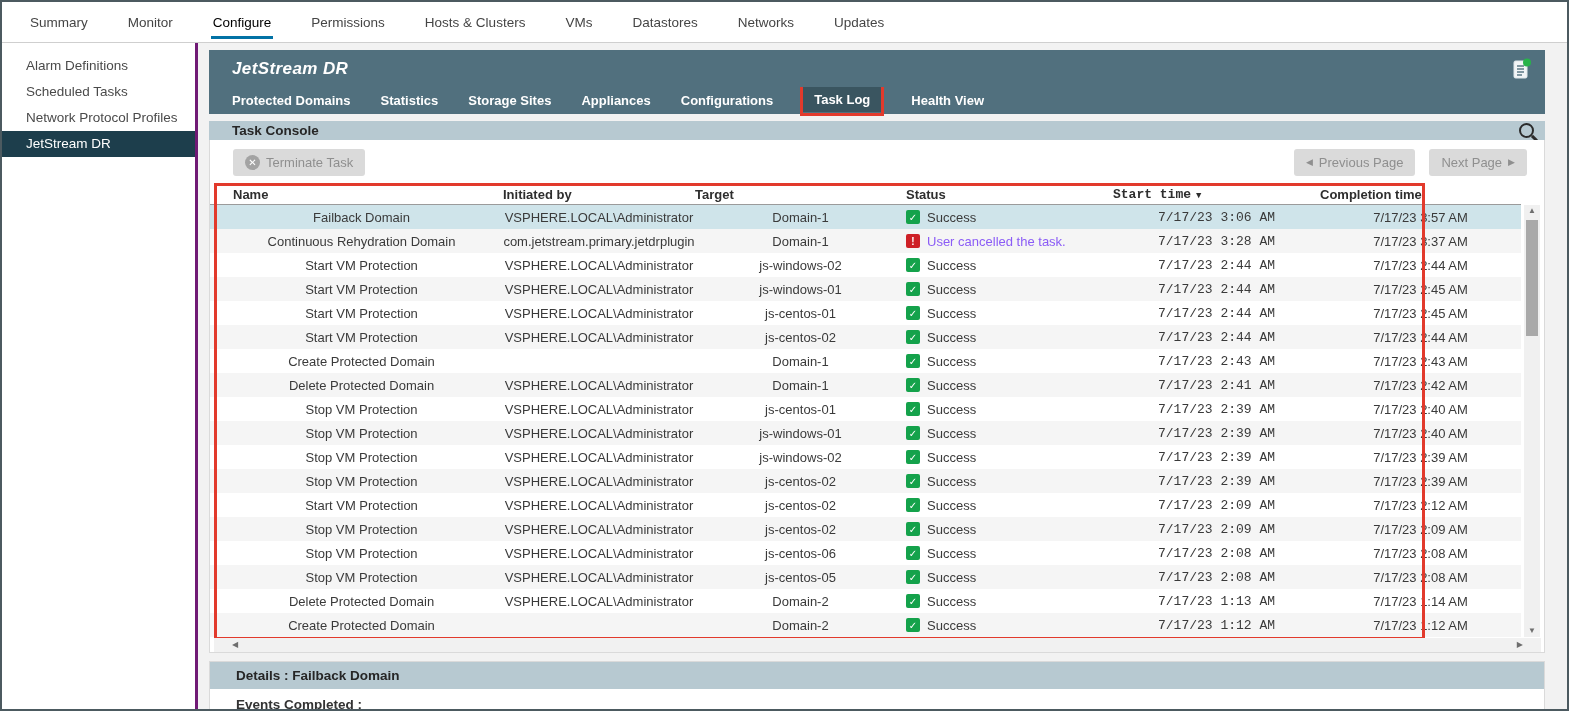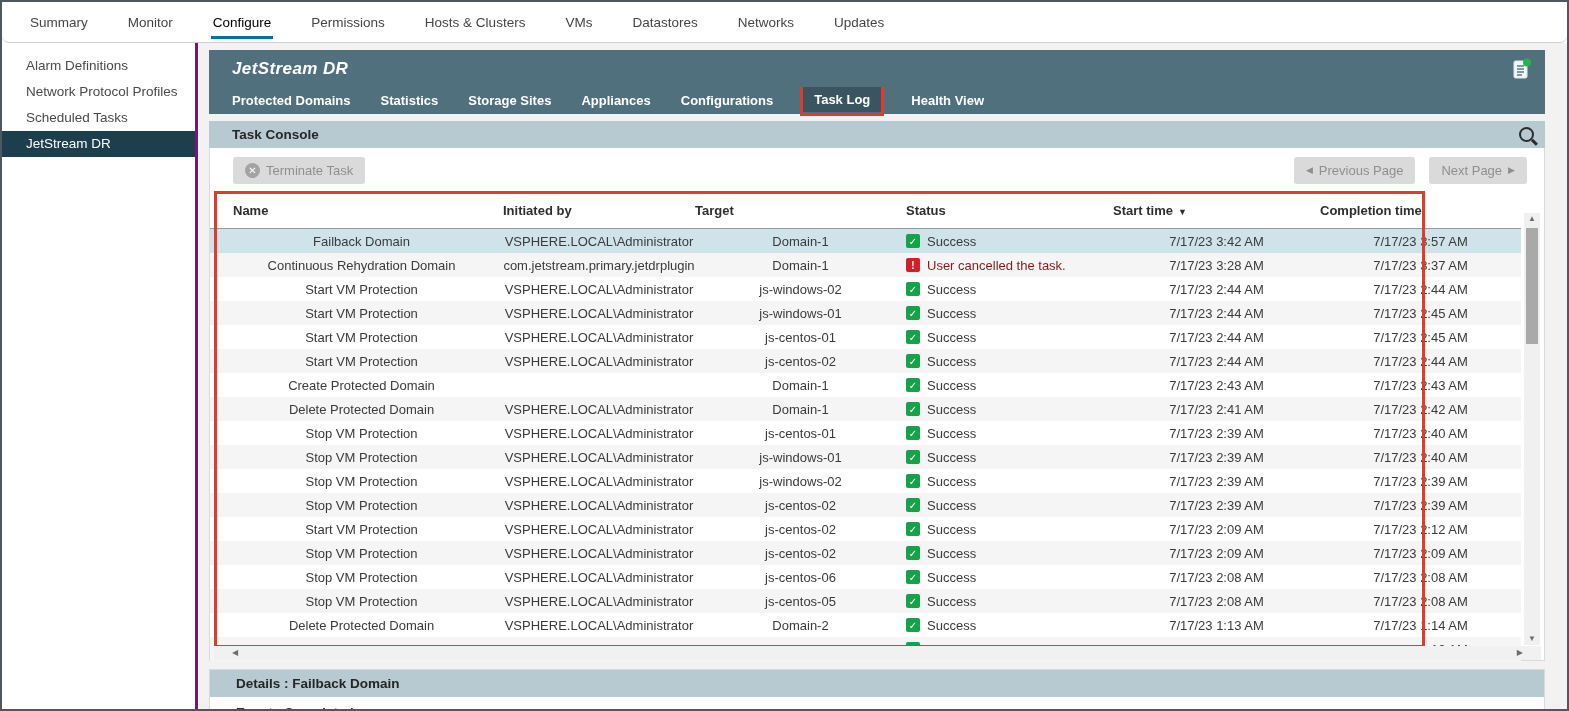--- a/index.html
+++ b/index.html
@@ -3,21 +3,21 @@
 <meta charset="utf-8">
 <style>
   * { box-sizing: border-box; margin: 0; padding: 0; }
   html,body { width:1569px; height:711px; overflow:hidden; background:#fff;
     font-family:"Liberation Sans","DejaVu Sans",sans-serif; }
   .window { width:1569px; height:711px; border:2px solid #4c5a60; overflow:hidden;
     display:flex; flex-direction:column; background:#fff; }
 
   
   .topnav { height:41px; flex:0 0 41px; display:flex; align-items:center; gap:36px;
-    padding:0 0 0 26px; border-bottom:1px solid #cfcfcf; background:#fff;border-radius:7px; }
+    padding:0 0 0 26px; border-bottom:1px solid #cfcfcf; background:#fff; }
   .navtab { font-size:13.5px; color:#454545; cursor:pointer; position:relative; padding:11px 2px; }
   .navtab.active { color:#000000; }
   .navtab.active::after { content:""; position:absolute; left:0; right:0; bottom:2px;
     height:3px; background:var(--nav-blue); }
 
   
   .split { flex:1; display:flex; min-height:0; }
   .sidebar { width:196px; flex:0 0 196px; background:#fff; border-right:3px solid #701a75; padding-top:10px; }
   .side-item { height:26px; line-height:26px; padding-left:24px; font-size:13.5px;
     color:#4a4a4a; cursor:pointer; white-space:nowrap; }
@@ -30,53 +30,53 @@
   .teal { background:var(--teal); height:64px; position:relative; color:#fff; }
   .plugin-title { font-size:17px; font-weight:bold; font-style:italic; letter-spacing:.4px;
     padding:9px 0 0 23px; }
   .ptabs { position:absolute; left:23px; bottom:6px; display:flex; align-items:flex-end; gap:30px; }
   .ptab { font-size:13px; font-weight:bold; color:#fff; cursor:pointer; white-space:nowrap; }
   .ptab.selected { background:var(--teal-dark); padding:5px 11px; }
   .red-ring { display:inline-block; border:3px solid var(--hl-red); margin:-3px -3px -8px -3px; padding:0 0 5px 0; }
   .log-icon { position:absolute; top:8px; right:13px; width:20px; height:22px; cursor:pointer; }
 
   
-  .console-bar { margin-top:7px; height:27px; background:var(--bar-blue); display:flex;
+  .console-bar { margin-top:7px; height:19px; background:var(--bar-blue); display:flex;
     align-items:center; justify-content:space-between; padding:0 11px 0 23px; }
   .console-bar .title, .details-bar .title { font-size:13.5px; font-weight:bold; color:#262626; }
   .search-icon { cursor:pointer; display:flex; }
 
   .white-card { background:#fff; border:1px solid #dadada; border-top:none; position:relative;
     height:513px; }
   .toolbar { height:44px; display:flex; align-items:center; justify-content:space-between;
     padding:0 17px 0 23px; }
   .btn { background:#dadada; color:#8f8f8f; border:none; border-radius:3px; font-size:13px;
     height:27px; padding:0 12px; display:inline-flex; align-items:center; gap:6px;
     font-family:inherit; cursor:default; }
   .pager { display:flex; gap:14px; }
   .arrow-glyph { font-size:9px; position:relative; top:0; }
 
   .tablezone { width:1311px; }
-  .thead { display:flex; height:37px; align-items:center; padding-left:23px;
+  .thead { display:flex; height:21px; align-items:center; padding-left:23px;
     border-bottom:1px solid #9b9b9b; font-size:13px; font-weight:bold; color:#2e2e2e; }
   .trow { display:flex; height:24px; align-items:center; padding-left:23px; font-size:13px;
     color:#3a3a3a; cursor:pointer;text-align:center; }
   .trow:nth-child(even) { background:#f5f5f5; }
   .trow.selected { background:var(--sel-blue); }
   .c-name { width:257px; } .c-init { width:205px;padding-left:13px; } .c-target { width:211px; }
   .c-status { width:207px; display:flex; align-items:center; gap:7px; }
-  .c-start { width:207px; } .c-comp { flex:1; }
+  .c-start { width:207px;font-family:Liberation Mono, monospace; } .c-comp { flex:1; }
   .cell { white-space:nowrap; overflow:hidden; }
   .sort-arrow { font-size:9px; margin-left:5px; color:#2e2e2e; }
 
   .status-ico { width:14px; height:14px; border-radius:2px; color:#fff; font-size:10px;
     font-weight:bold; display:inline-flex; align-items:center; justify-content:center; flex:0 0 14px; }
   .status-ico.success { background:var(--ok-green); }
   .status-ico.cancelled { background:var(--err-red); }
-  .status-text.cancelled { color:#7f1d1d; }
+  .status-text.cancelled { color:#8b5cf6; }
 
   .red-box { position:absolute; left:4px; top:43px; width:1211px; height:457px;
     border:3px solid var(--hl-red); pointer-events:none; }
 
   .vscroll { position:absolute; top:65px; right:4px; width:16px; height:432px; background:#f0f0f0;
     display:flex; flex-direction:column; align-items:center; justify-content:space-between;
     padding:2px 0; cursor:pointer; }
   .vscroll .thumb { position:absolute; top:15px; left:2px; width:12px; height:116px; background:#a9a9a9; }
   .hscroll { position:absolute; left:4px; top:498px; width:1327px; height:14px; background:#f1f1f1;
     display:flex; align-items:center; justify-content:space-between; padding:0 18px 0 18px; cursor:pointer; }
@@ -107,22 +107,22 @@
       <span class="navtab">VMs</span>
       <span class="navtab">Datastores</span>
       <span class="navtab">Networks</span>
       <span class="navtab">Updates</span>
     </div>
 
   <div class="split">
 
     <div class="sidebar" id="sidebar-list">
         <div class="side-item">Alarm Definitions</div>
+        <div class="side-item">Scheduled Tasks</div>
         <div class="side-item">Network Protocol Profiles</div>
-        <div class="side-item">Scheduled Tasks</div>
         <div class="side-item selected">JetStream DR</div>
       </div>
 
     <div class="main">
       <div class="plugin-card">
 
         <div class="teal">
           <div class="plugin-title">JetStream DR</div>
           <div class="ptabs" id="plugin-tabs">
               <span class="ptab">Protected Domains</span>
@@ -181,21 +181,21 @@
             </div>
             <div id="task-rows">
                 <div class="trow selected">
                   <span class="cell c-name">Failback Domain</span>
                   <span class="cell c-init">VSPHERE.LOCAL\Administrator</span>
                   <span class="cell c-target">Domain-1</span>
                   <span class="cell c-status">
                     <span class="status-ico success">✓</span>
                     <span class="status-text success">Success</span>
                   </span>
-                  <span class="cell c-start">7/17/23 3:42 AM</span>
+                  <span class="cell c-start">7/17/23 3:06 AM</span>
                   <span class="cell c-comp">7/17/23 3:57 AM</span>
                 </div>
                 <div class="trow">
                   <span class="cell c-name">Continuous Rehydration Domain</span>
                   <span class="cell c-init">com.jetstream.primary.jetdrplugin</span>
                   <span class="cell c-target">Domain-1</span>
                   <span class="cell c-status">
                     <span class="status-ico cancelled">!</span>
                     <span class="status-text cancelled">User cancelled the task.</span>
                   </span>

